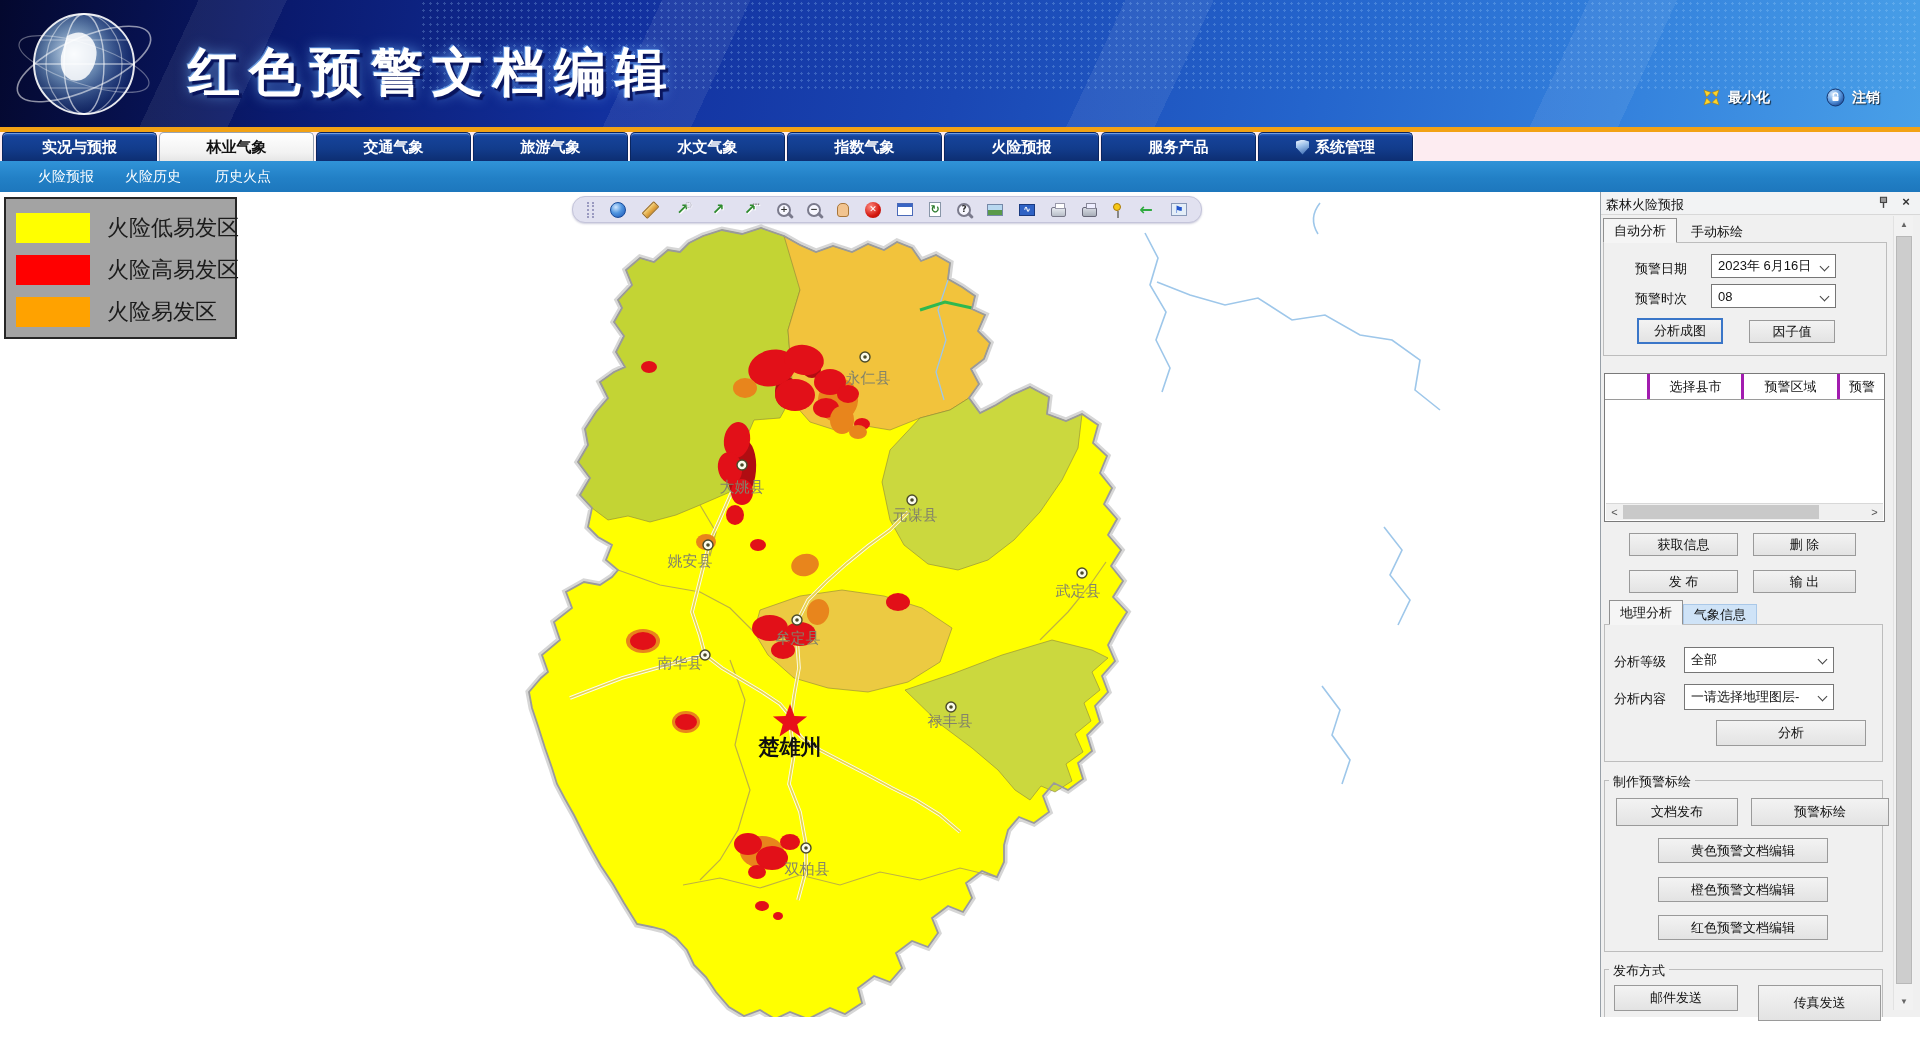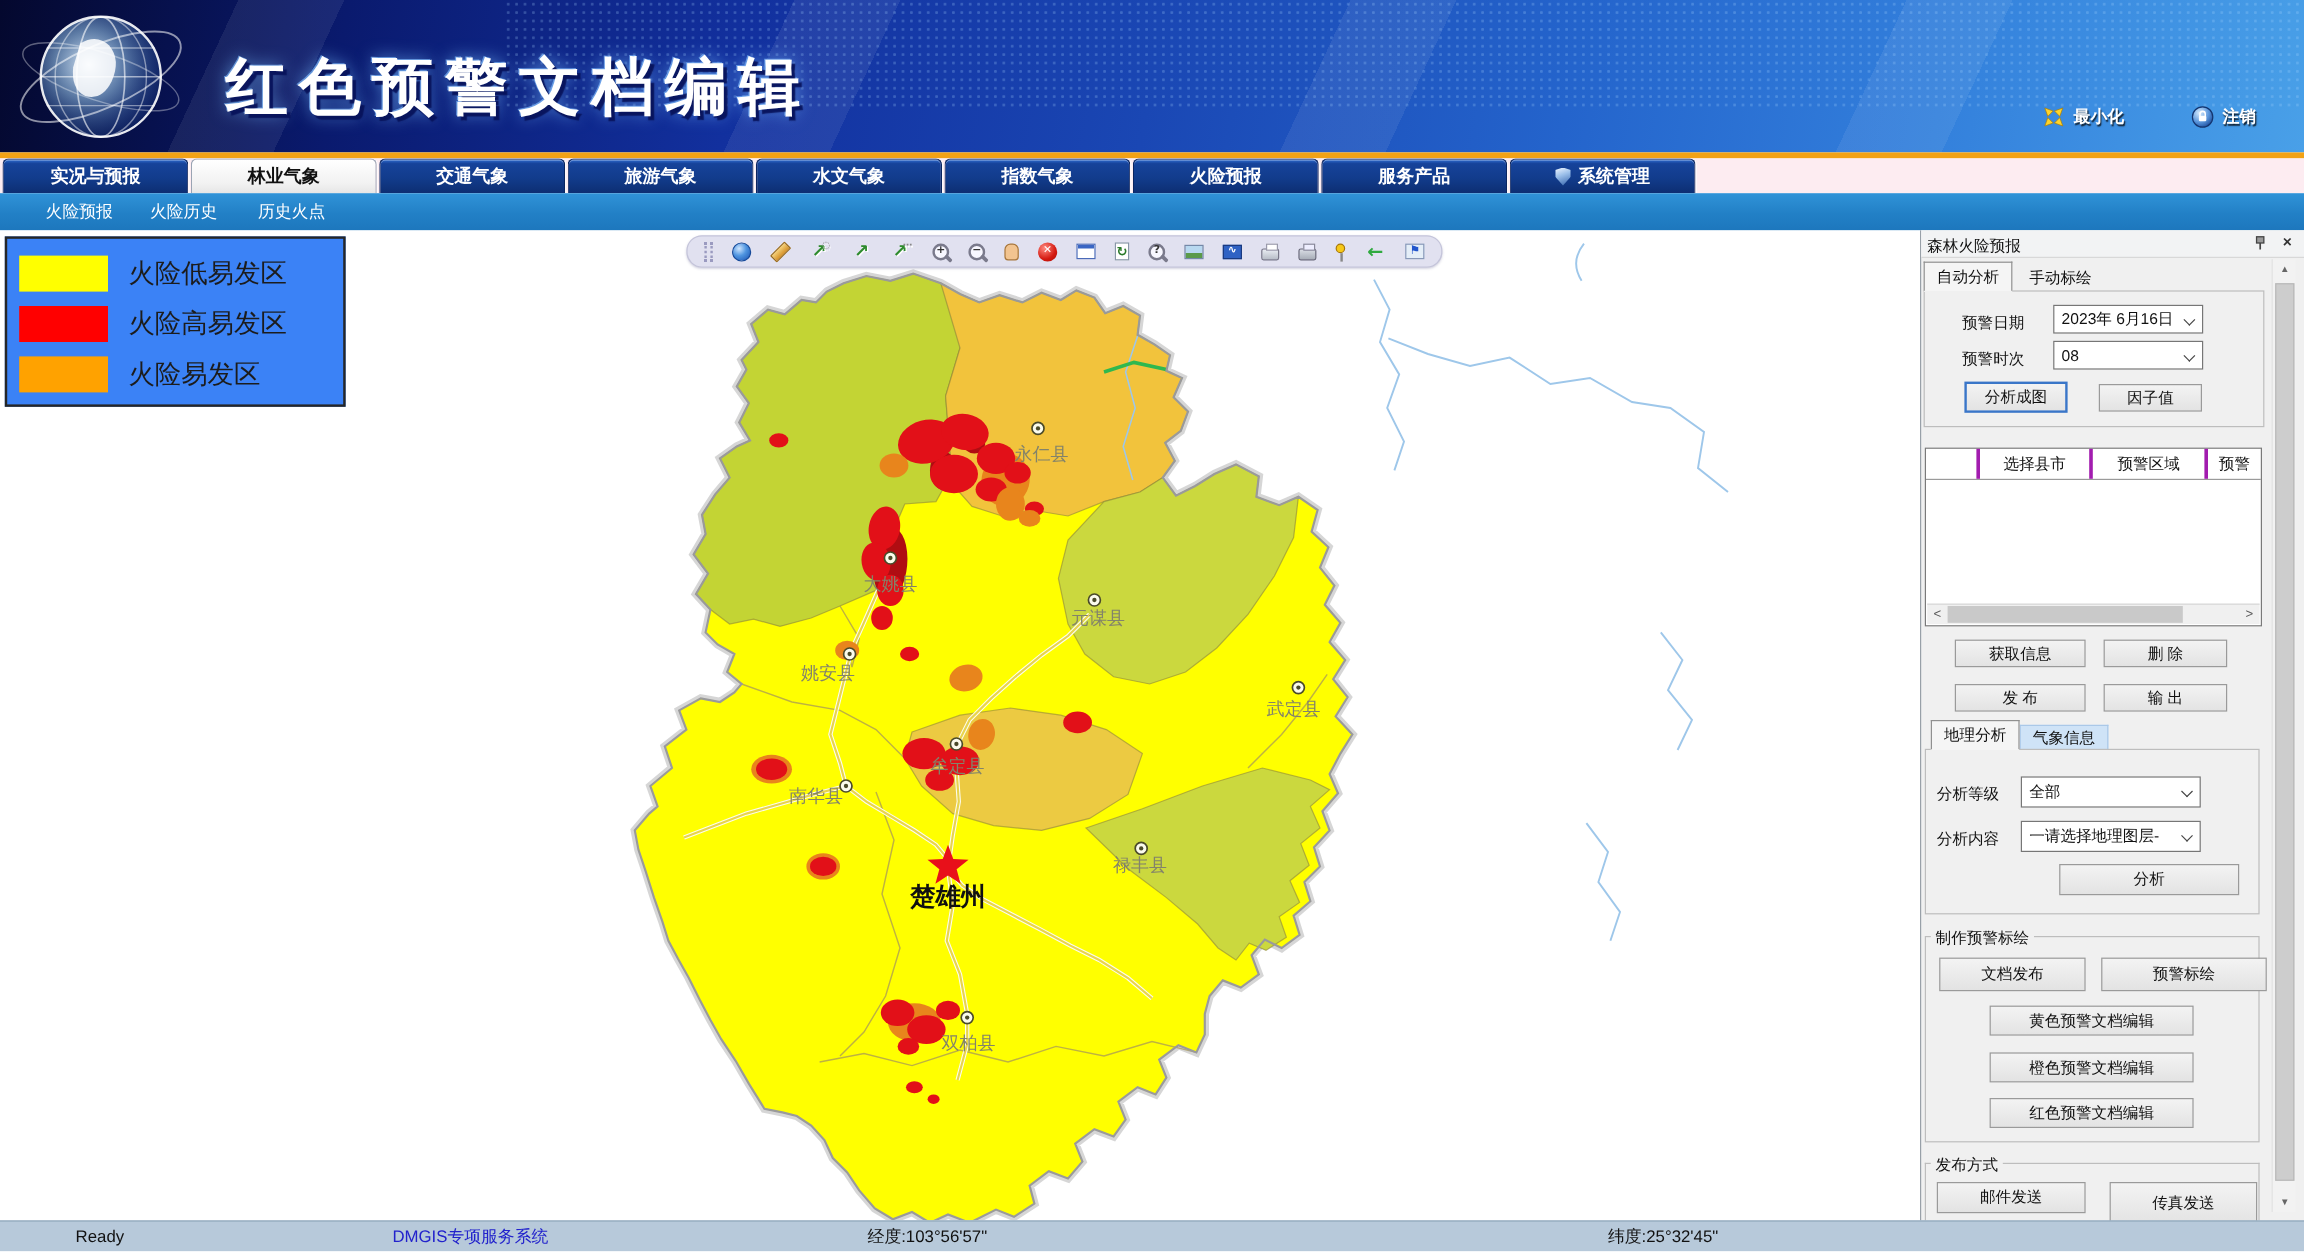--- a/index.html
+++ b/index.html
@@ -42,21 +42,21 @@
   
   .map-area{position:absolute;left:0;top:192px;width:1600px;height:825px;background:#fff;overflow:hidden;}
   .county-label{font-size:15px;fill:#83836a;text-anchor:middle;font-family:"Liberation Sans","DejaVu Sans",sans-serif;}
   .capital-label{font-size:21px;font-weight:bold;fill:#101010;text-anchor:middle;}
   .area-green{fill:var(--area-green,#c3d434);} .area-green2{fill:var(--area-green2,#cbd83e);}
   .area-gold{fill:var(--area-gold,#f2c33c);} .area-gold2{fill:var(--area-gold2,#ecca42);}
   .risk-high{fill:var(--risk-high,#e21018);} .risk-dark{fill:var(--risk-dark,#b00d12);}
   .risk-mid{fill:var(--risk-mid,#e8851c);}
 
   
-  .legend{position:absolute;left:4px;top:5px;width:284px;height:142px;background:#3b82f6;
+  .legend{position:absolute;left:4px;top:5px;width:233px;height:142px;background:#a3a3a3;
     border:2px solid #262626;padding:8px 0 0 10px;z-index:5;}
   .legend-row{display:flex;align-items:center;height:42px;}
   .legend-swatch{width:74px;height:30px;margin-right:17px;flex:0 0 auto;}
   .legend-label{font-family:"DejaVu Serif","Liberation Serif",serif;font-size:22px;color:#1c1c1c;white-space:nowrap;}
 
   
   .map-toolbar{position:absolute;left:572px;top:4px;height:27px;display:flex;align-items:center;gap:16px;
     padding:0 14px;background:#e1e1f0;border:1px solid #c4c4da;border-radius:13px;z-index:6;
     box-shadow:0 1px 2px rgba(60,60,120,.25);}
   .tb{width:18px;height:18px;display:flex;align-items:center;justify-content:center;
@@ -479,20 +479,14 @@
     <div class="pbtn" style="left:13px;top:793px;width:124px;height:26px;">邮件发送</div>
     <div class="pbtn" style="left:157px;top:793px;width:123px;height:36px;">传真发送</div>
 
     <div class="vscroll">
       <span class="arr" style="top:0;">▲</span>
       <span class="thumb"></span>
       <span class="arr" style="bottom:0;">▼</span>
     </div>
   </div>
 
-  <div class="statusbar">
-    <span style="left:63px;">Ready</span>
-    <span class="sys" style="left:327px;">DMGIS专项服务系统</span>
-    <span style="left:723px;">经度:103°56'57"</span>
-    <span style="left:1340px;">纬度:25°32'45"</span>
-  </div>
 
 </div>
 
 </body></html>

